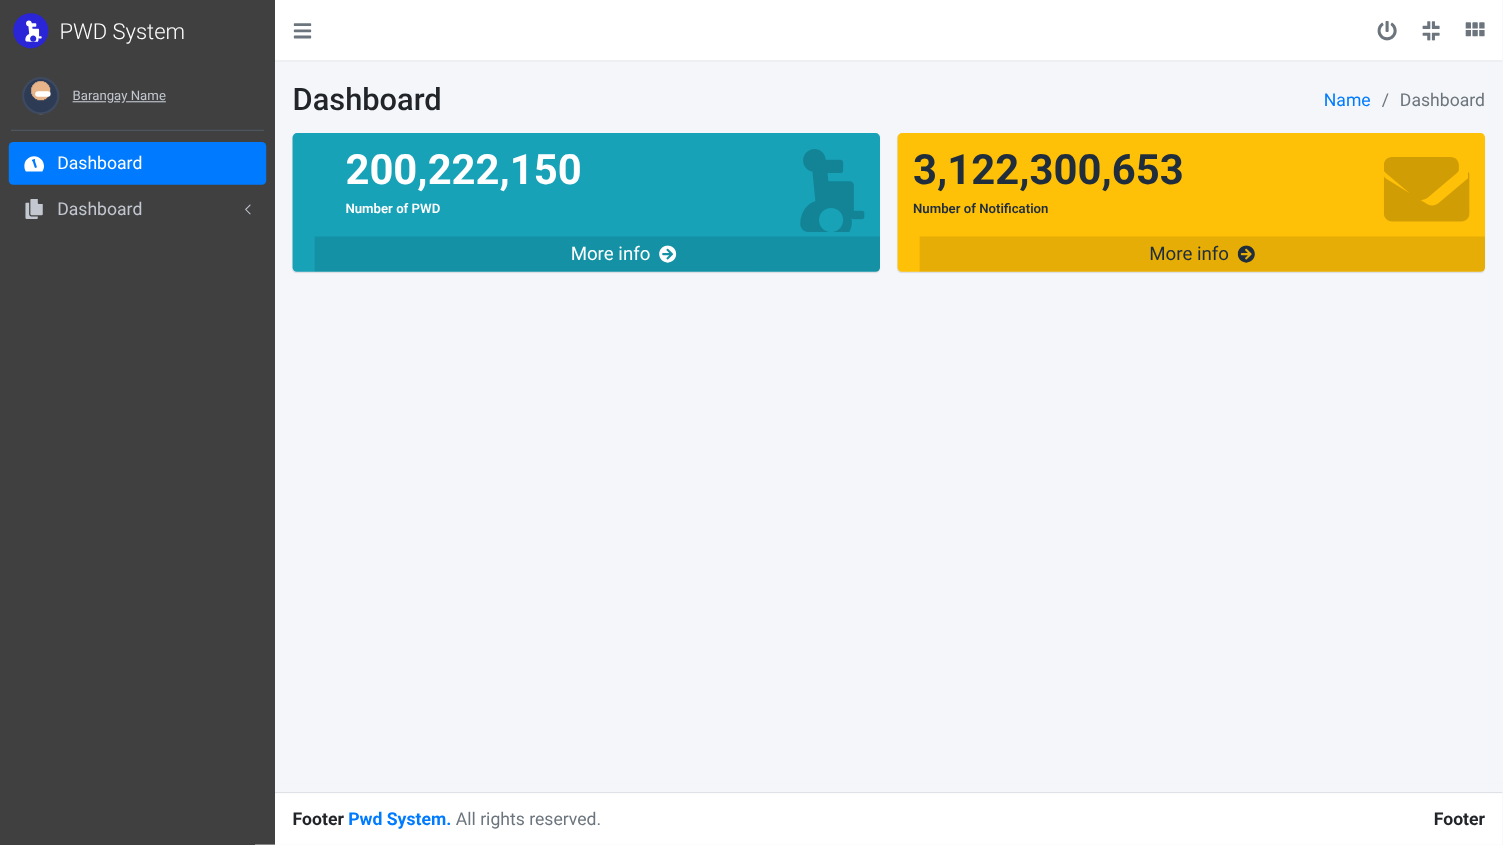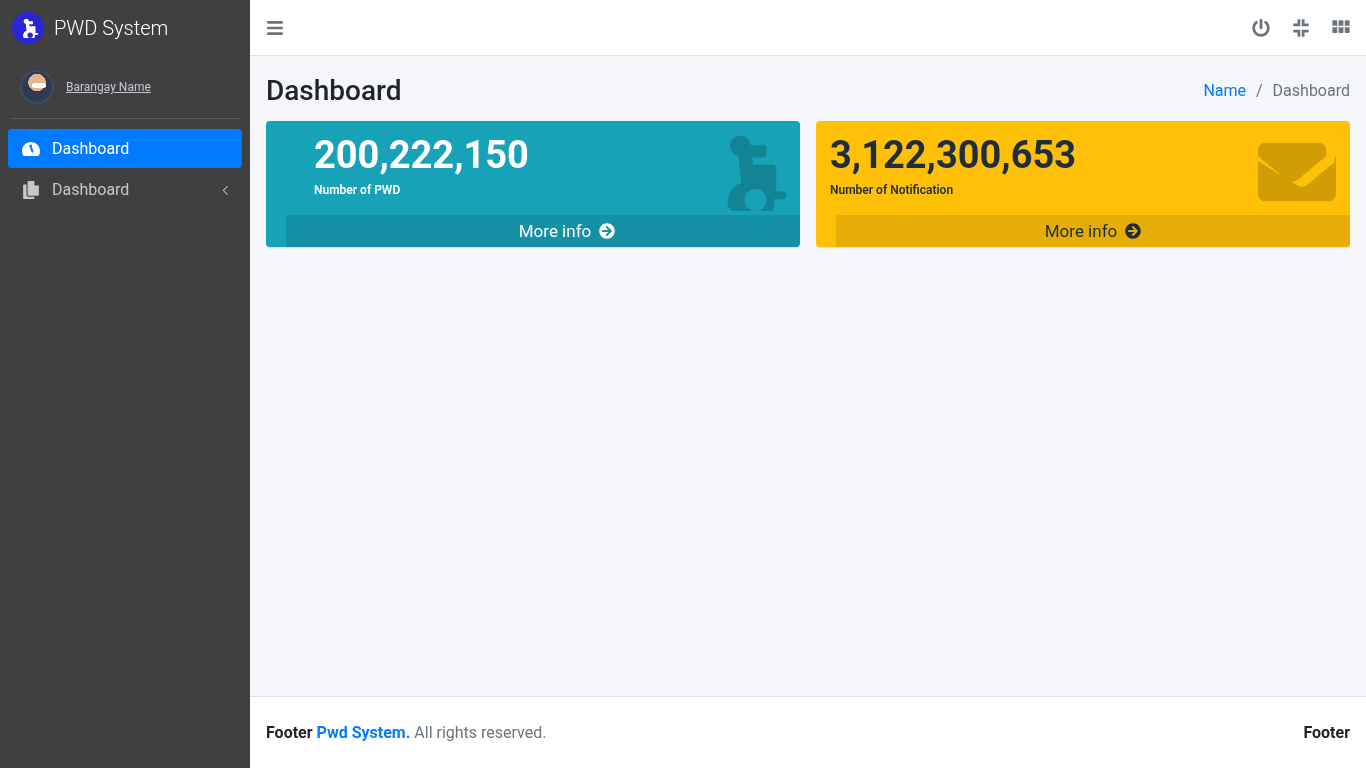--- a/index.html
+++ b/index.html
@@ -178,21 +178,21 @@
 .box-teal { background: #17a2b8; }
 .box-teal .inner, .box-teal .footer-link { color: #fff; padding-left: 48px; }
 .box-yellow { background: #ffc107; color: #1f2d3d; }
 .box-yellow .inner, .box-yellow .footer-link { color: #1f2d3d; }
 .box-yellow .bg-icon svg { fill: #000; }
 
 
 .main-footer {
   position: absolute;
   left: 250px; bottom: 0; right: 0;
-  height: 72px;
+  height: 48px;
   background: #fff;
   border-top: 1px solid #dee2e6;
   display: flex;
   align-items: center;
   justify-content: space-between;
   padding: 0 16px;
   color: #6c757d;
 }
 .main-footer strong { color: #212529; }
 .main-footer a { color: #007bff; text-decoration: none; font-weight: 700; }

